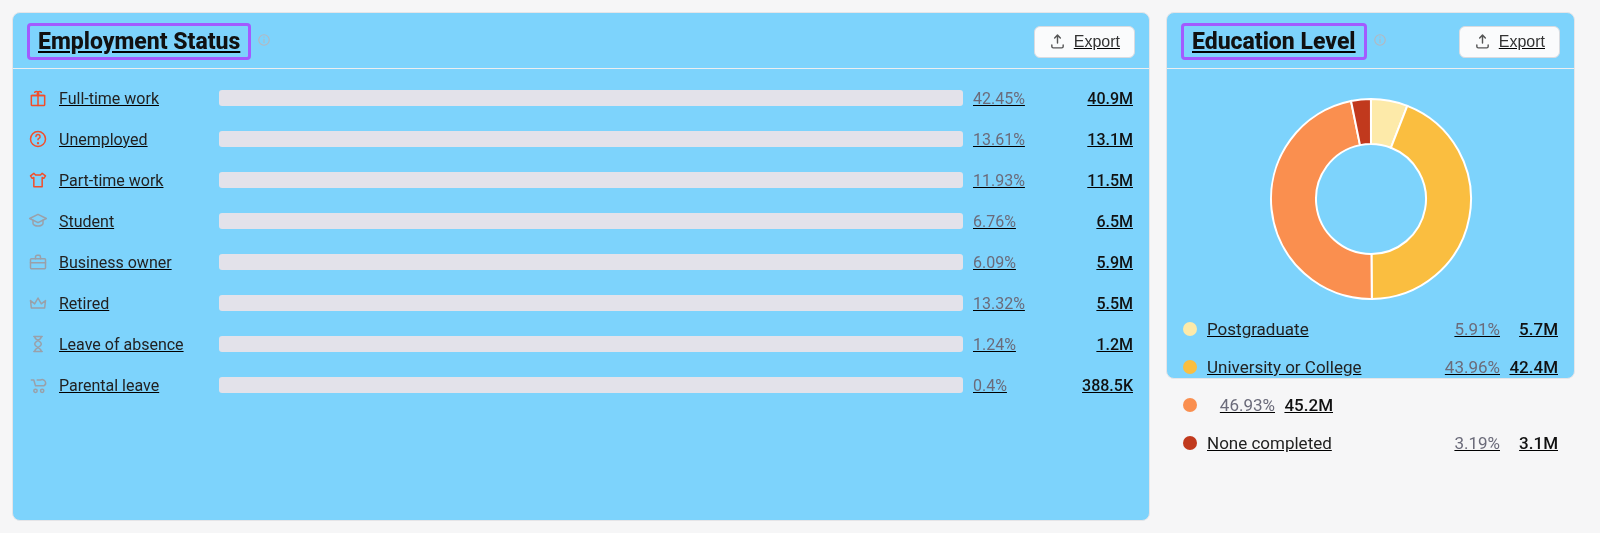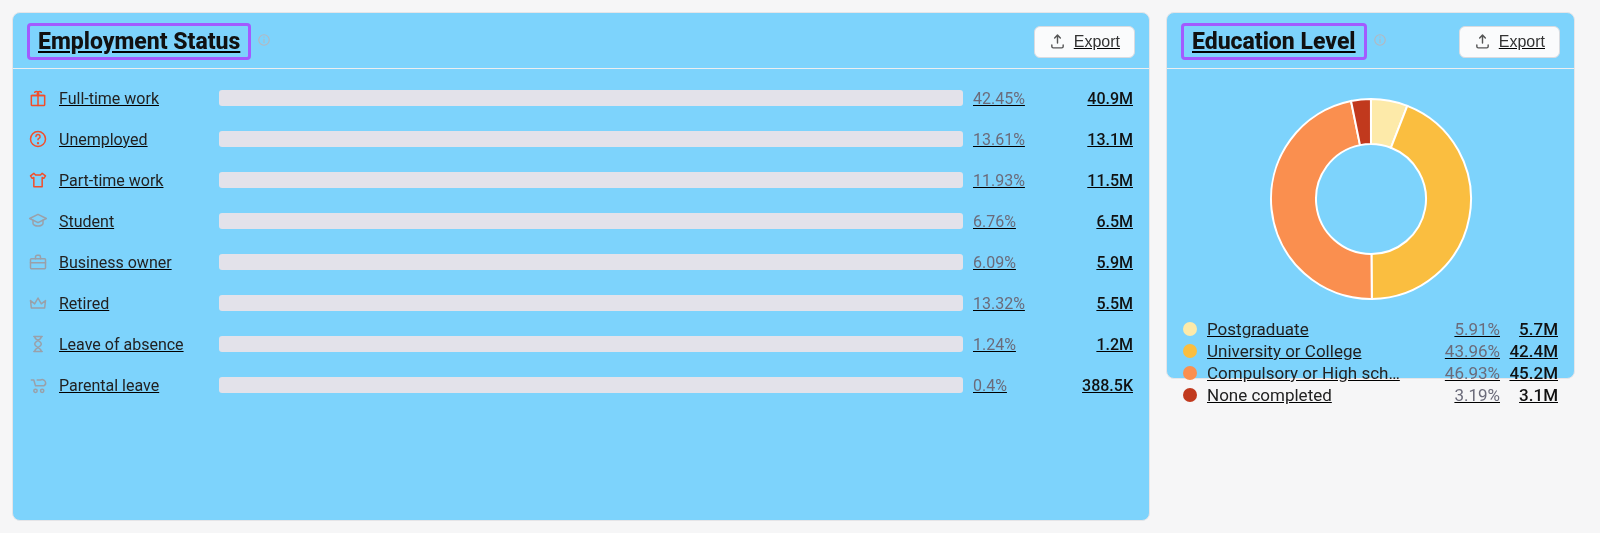--- a/index.html
+++ b/index.html
@@ -19,21 +19,21 @@
   .row  { display: flex; align-items: center; gap: 10px; font-size: 16px; }
   .row-icon { width: 22px; height: 22px; flex: 0 0 22px; display:flex; align-items:center; justify-content:center; }
   .row-icon svg { width: 20px; height: 20px; stroke-width: 1.8; fill:none; }
   .row-label { flex: 0 0 150px; color: #222; }
   .bar { flex: 1 1 auto; height: 16px; background: #e3e2ea; border-radius: 3px; overflow: hidden; }
   .bar-fill { height: 100%; background: #fbbe3f; }
   .row-pct { flex: 0 0 80px; color: #6b6b7a; }
   .row-val { flex: 0 0 70px; text-align: right; color: #111; font-weight: 500; }
 
   .donut-wrap { display:flex; justify-content:center; padding: 20px 0 10px 0; }
-  .legend { padding: 0 16px 16px 16px; display:flex; flex-direction:column; gap: 2px; font-size:17px; }
+  .legend { padding: 0 16px 16px 16px; display:flex; flex-direction:column; gap: 18px; font-size:17px; }
   .legend-row { display:flex; align-items:center; }
   .legend-dot { width:14px; height:14px; border-radius:50%; margin-right:10px; }
   .legend-label { flex: 1 1 auto; color:#222; white-space:nowrap; overflow:hidden; text-overflow:ellipsis; }
   .legend-pct { flex:0 0 68px; text-align:right; color:#6b6b7a; }
   .legend-val { flex:0 0 58px; text-align:right; color:#111; font-weight:500; }
 </style>
 </head>
 <body>
 
 <div class="wrap">
@@ -187,21 +187,20 @@
           <span class="legend-val">5.7M</span>
         </div>
         <div class="legend-row">
           <span class="legend-dot" style="background:#fabe40"></span>
           <span class="legend-label">University or College</span>
           <span class="legend-pct">43.96%</span>
           <span class="legend-val">42.4M</span>
         </div>
         <div class="legend-row">
           <span class="legend-dot" style="background:#fa8f4f"></span>
-          <span class="legend-label">Compulsory or High sch…</span>
           <span class="legend-pct">46.93%</span>
           <span class="legend-val">45.2M</span>
         </div>
         <div class="legend-row">
           <span class="legend-dot" style="background:#c1391d"></span>
           <span class="legend-label">None completed</span>
           <span class="legend-pct">3.19%</span>
           <span class="legend-val">3.1M</span>
         </div>
       </div>

